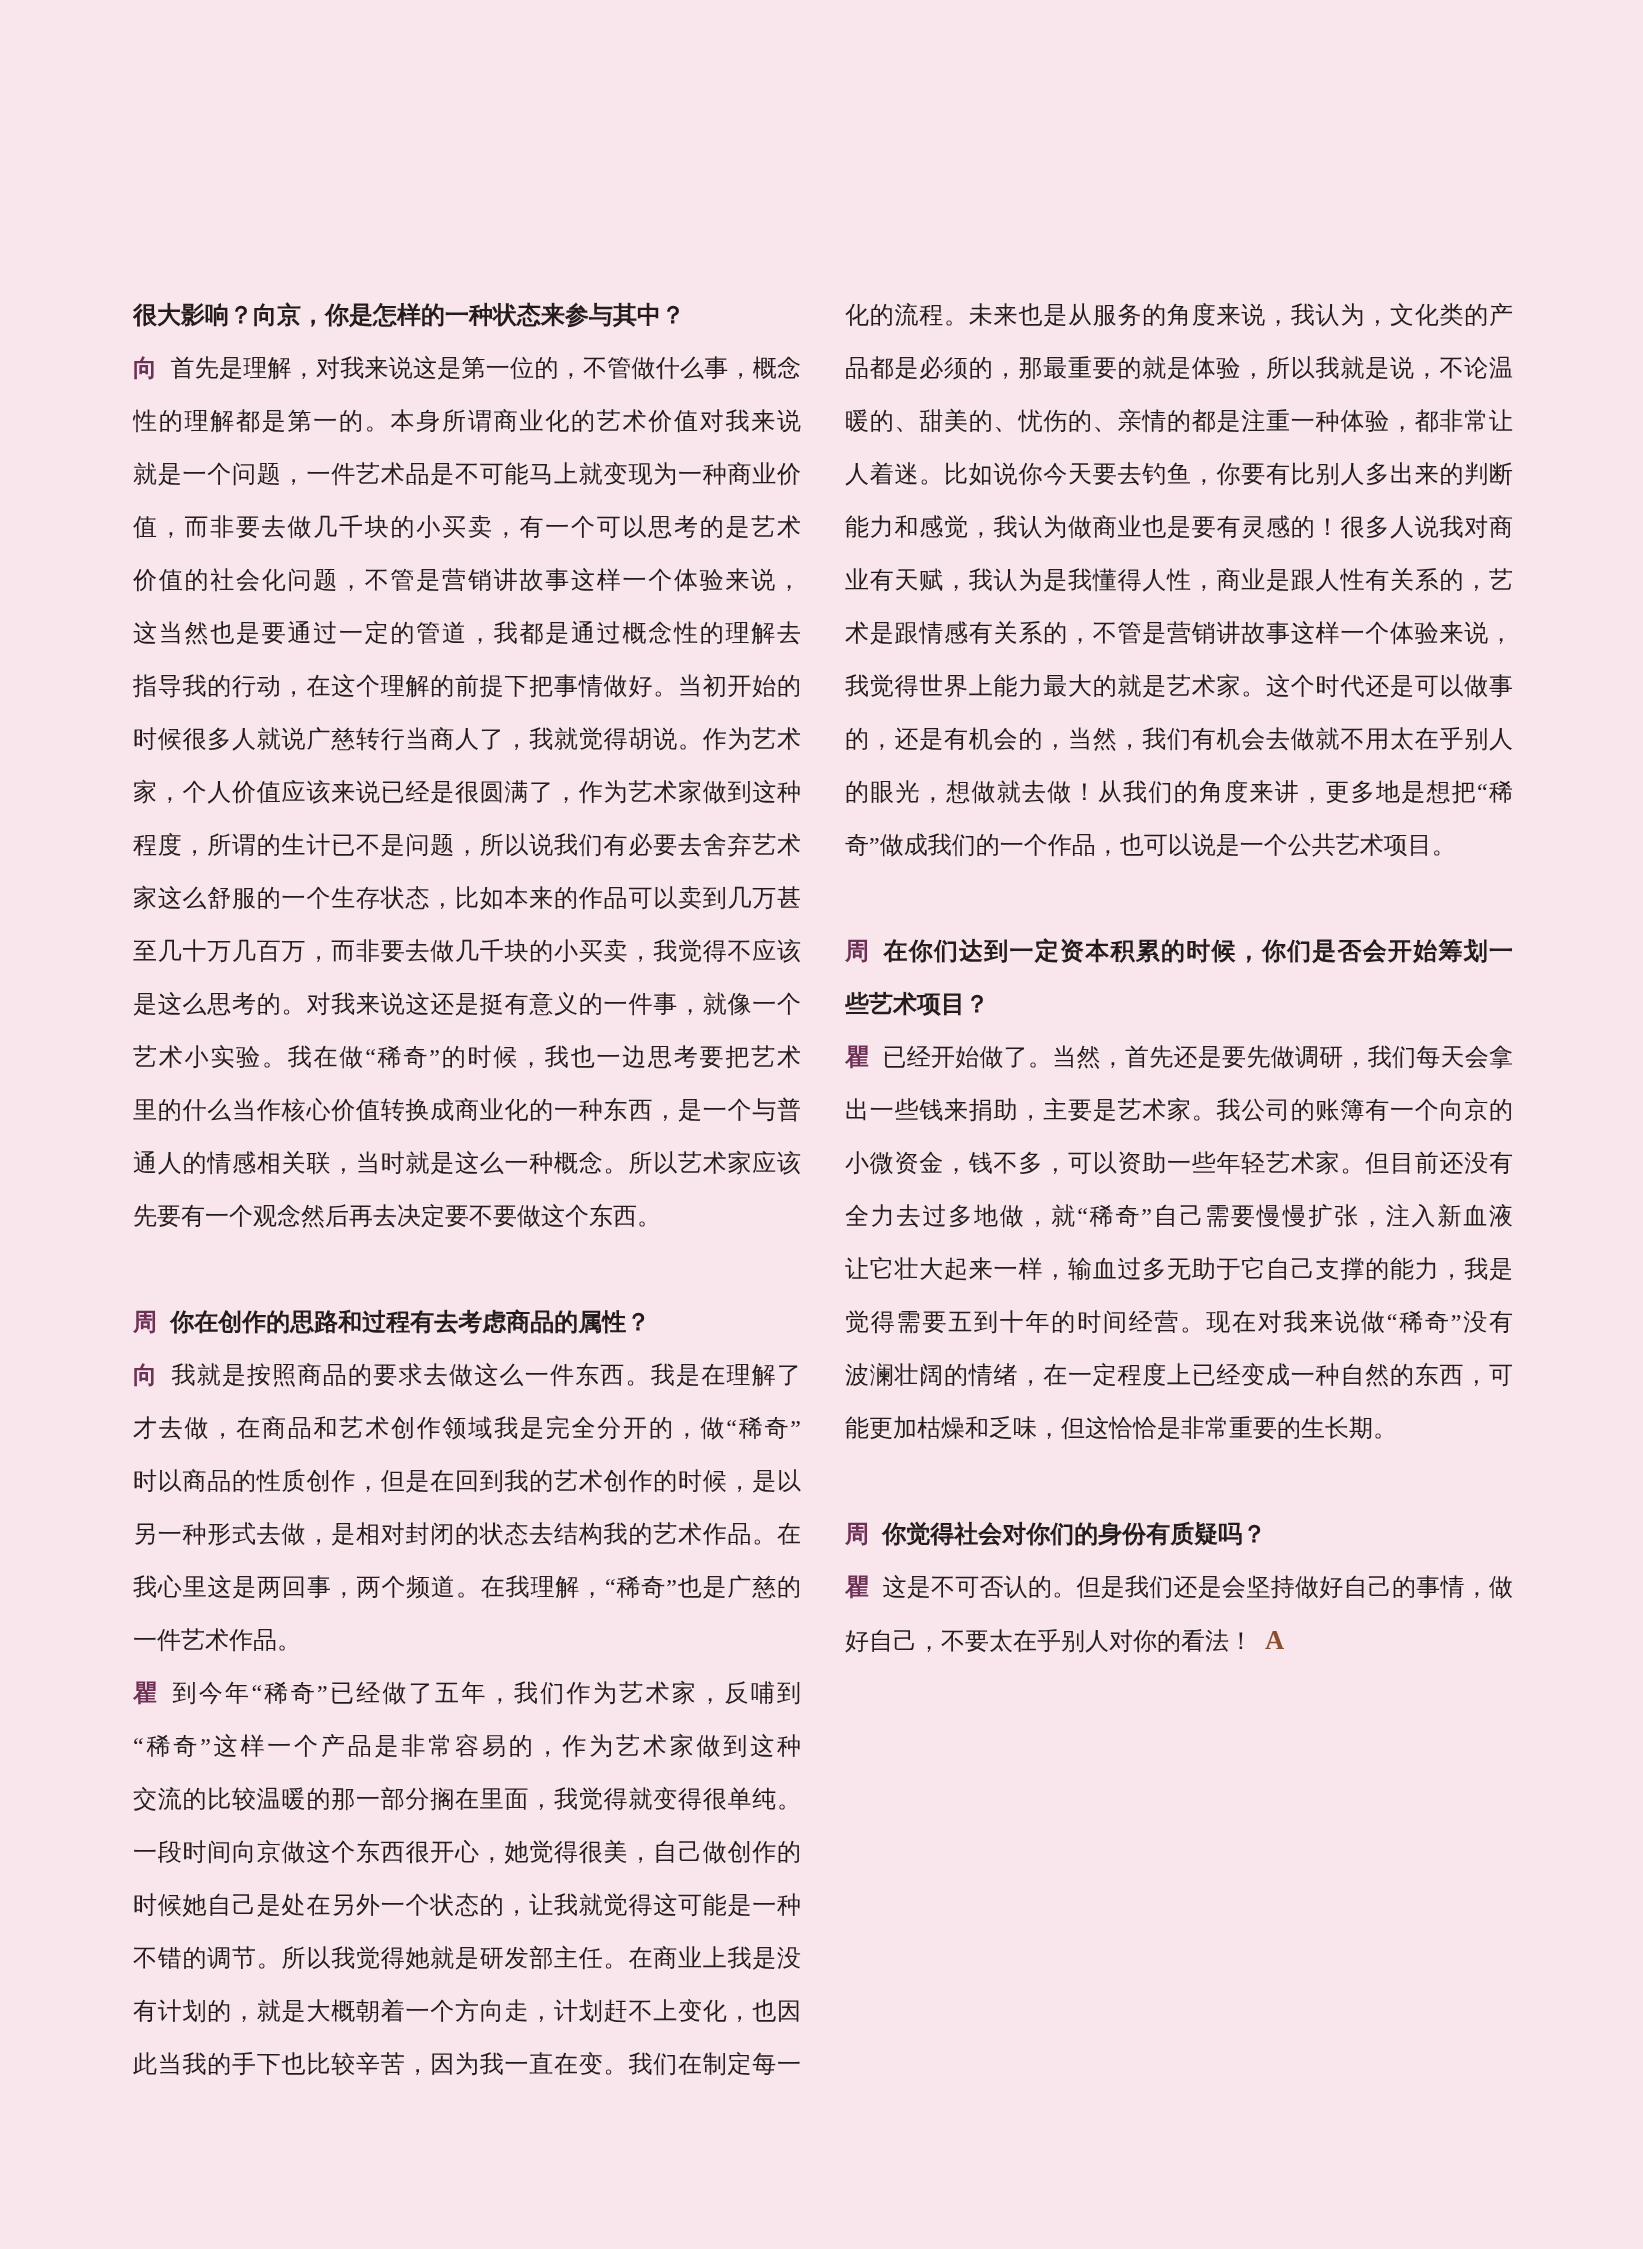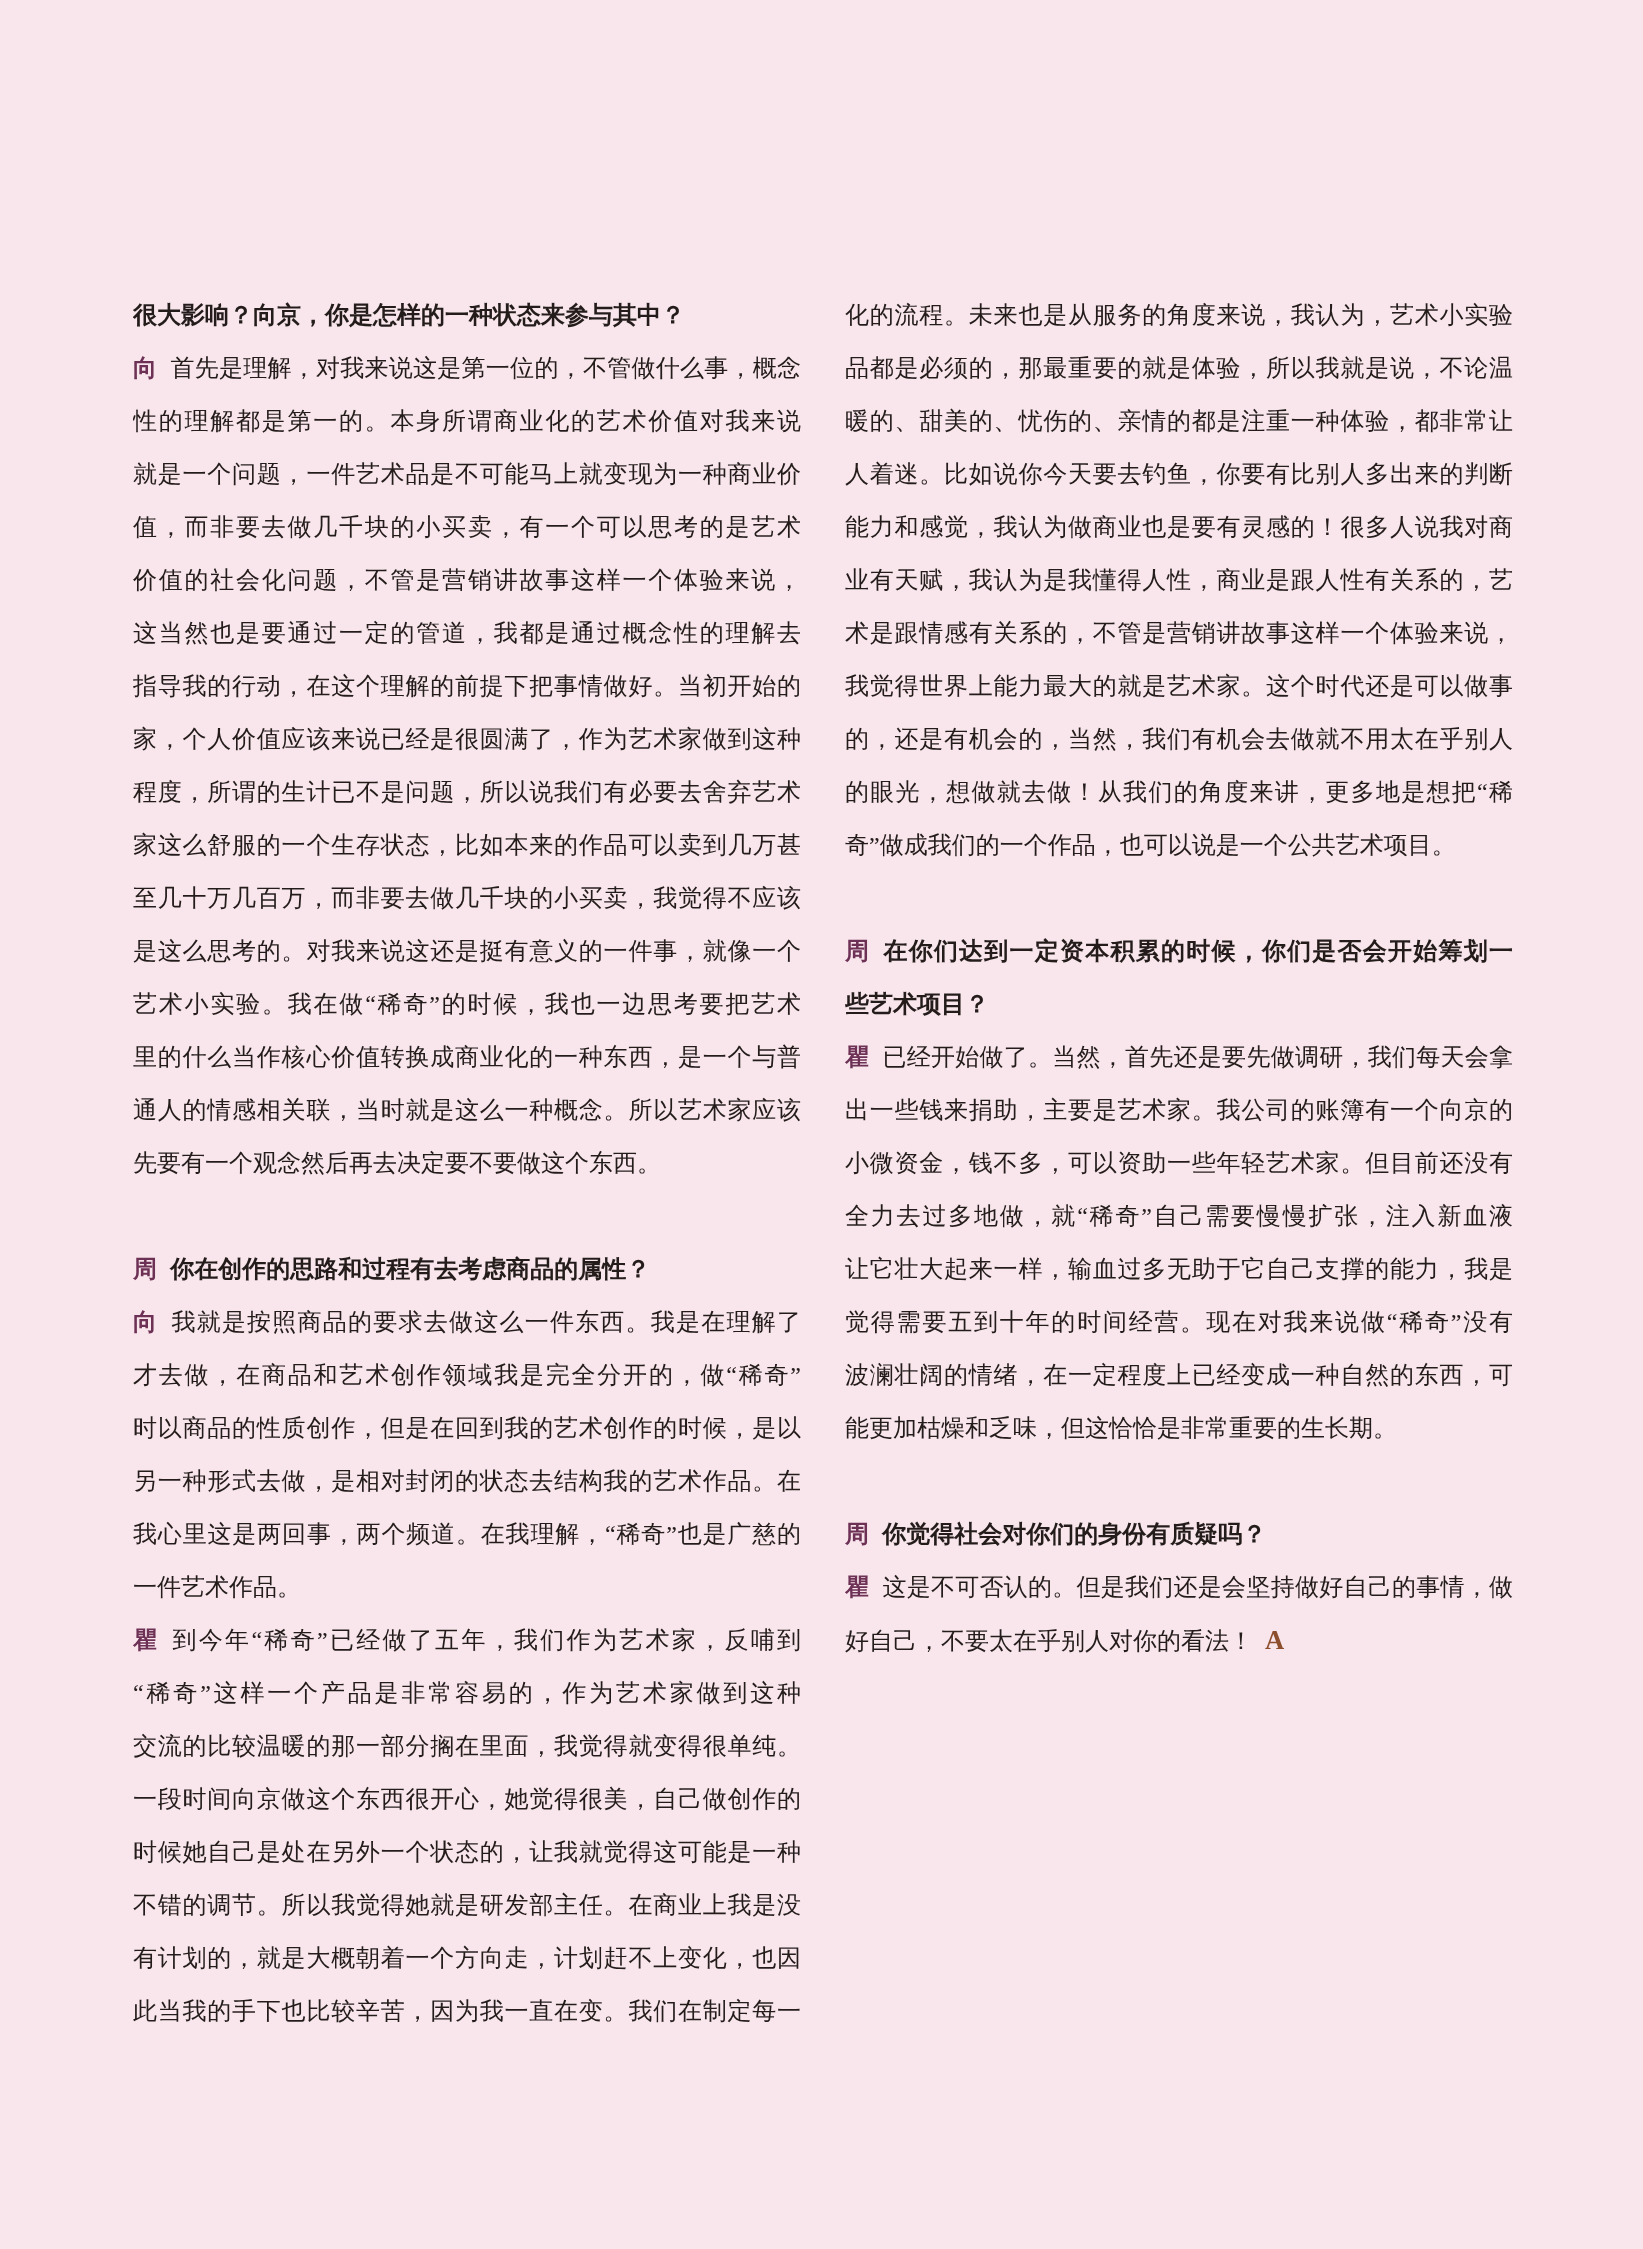--- a/index.html
+++ b/index.html
@@ -70,20 +70,21 @@
           <div class="line last"><span>很大影响？向京，你是怎样的一种状态来参与其中？</span></div>
         </div>
         <div class="block answer">
           <div class="line"><span class="marker" style="color: rgb(110, 49, 86);">向</span><span>首先是理解，对我来说这是第一位的，不管做什么事，概念</span></div>
           <div class="line"><span>性的理解都是第一的。本身所谓商业化的艺术价值对我来说</span></div>
           <div class="line"><span>就是一个问题，一件艺术品是不可能马上就变现为一种商业价</span></div>
           <div class="line"><span>值，而非要去做几千块的小买卖，有一个可以思考的是艺术</span></div>
           <div class="line"><span>价值的社会化问题，不管是营销讲故事这样一个体验来说，</span></div>
           <div class="line"><span>这当然也是要通过一定的管道，我都是通过概念性的理解去</span></div>
           <div class="line"><span>指导我的行动，在这个理解的前提下把事情做好。当初开始的</span></div>
+          <div class="line"><span>时候很多人就说广慈转行当商人了，我就觉得胡说。作为艺术</span></div>
           <div class="line"><span>家，个人价值应该来说已经是很圆满了，作为艺术家做到这种</span></div>
           <div class="line"><span>程度，所谓的生计已不是问题，所以说我们有必要去舍弃艺术</span></div>
           <div class="line"><span>家这么舒服的一个生存状态，比如本来的作品可以卖到几万甚</span></div>
           <div class="line"><span>至几十万几百万，而非要去做几千块的小买卖，我觉得不应该</span></div>
           <div class="line"><span>是这么思考的。对我来说这还是挺有意义的一件事，就像一个</span></div>
           <div class="line"><span>艺术小实验。我在做“稀奇”的时候，我也一边思考要把艺术</span></div>
           <div class="line"><span>里的什么当作核心价值转换成商业化的一种东西，是一个与普</span></div>
           <div class="line"><span>通人的情感相关联，当时就是这么一种概念。所以艺术家应该</span></div>
           <div class="line last"><span>先要有一个观念然后再去决定要不要做这个东西。</span></div>
         </div>
@@ -104,21 +105,21 @@
           <div class="line"><span>交流的比较温暖的那一部分搁在里面，我觉得就变得很单纯。</span></div>
           <div class="line"><span>一段时间向京做这个东西很开心，她觉得很美，自己做创作的</span></div>
           <div class="line"><span>时候她自己是处在另外一个状态的，让我就觉得这可能是一种</span></div>
           <div class="line"><span>不错的调节。所以我觉得她就是研发部主任。在商业上我是没</span></div>
           <div class="line"><span>有计划的，就是大概朝着一个方向走，计划赶不上变化，也因</span></div>
           <div class="line"><span>此当我的手下也比较辛苦，因为我一直在变。我们在制定每一</span></div>
         </div>
       </div>
     <div class="col" id="col-right">
         <div class="block answer-continuation">
-          <div class="line"><span>化的流程。未来也是从服务的角度来说，我认为，艺术小实验</span></div>
+          <div class="line"><span>化的流程。未来也是从服务的角度来说，我认为，文化类的产</span></div>
           <div class="line"><span>品都是必须的，那最重要的就是体验，所以我就是说，不论温</span></div>
           <div class="line"><span>暖的、甜美的、忧伤的、亲情的都是注重一种体验，都非常让</span></div>
           <div class="line"><span>人着迷。比如说你今天要去钓鱼，你要有比别人多出来的判断</span></div>
           <div class="line"><span>能力和感觉，我认为做商业也是要有灵感的！很多人说我对商</span></div>
           <div class="line"><span>业有天赋，我认为是我懂得人性，商业是跟人性有关系的，艺</span></div>
           <div class="line"><span>术是跟情感有关系的，不管是营销讲故事这样一个体验来说，</span></div>
           <div class="line"><span>我觉得世界上能力最大的就是艺术家。这个时代还是可以做事</span></div>
           <div class="line"><span>的，还是有机会的，当然，我们有机会去做就不用太在乎别人</span></div>
           <div class="line"><span>的眼光，想做就去做！从我们的角度来讲，更多地是想把“稀</span></div>
           <div class="line last"><span>奇”做成我们的一个作品，也可以说是一个公共艺术项目。</span></div>

